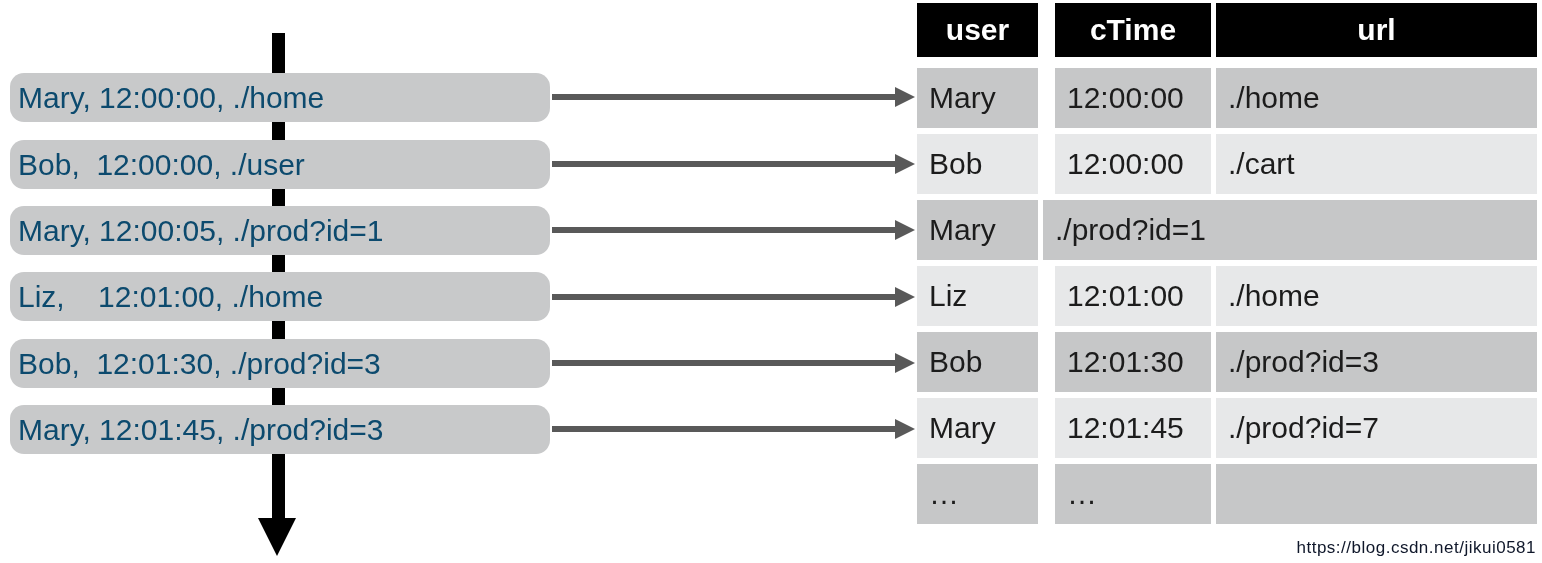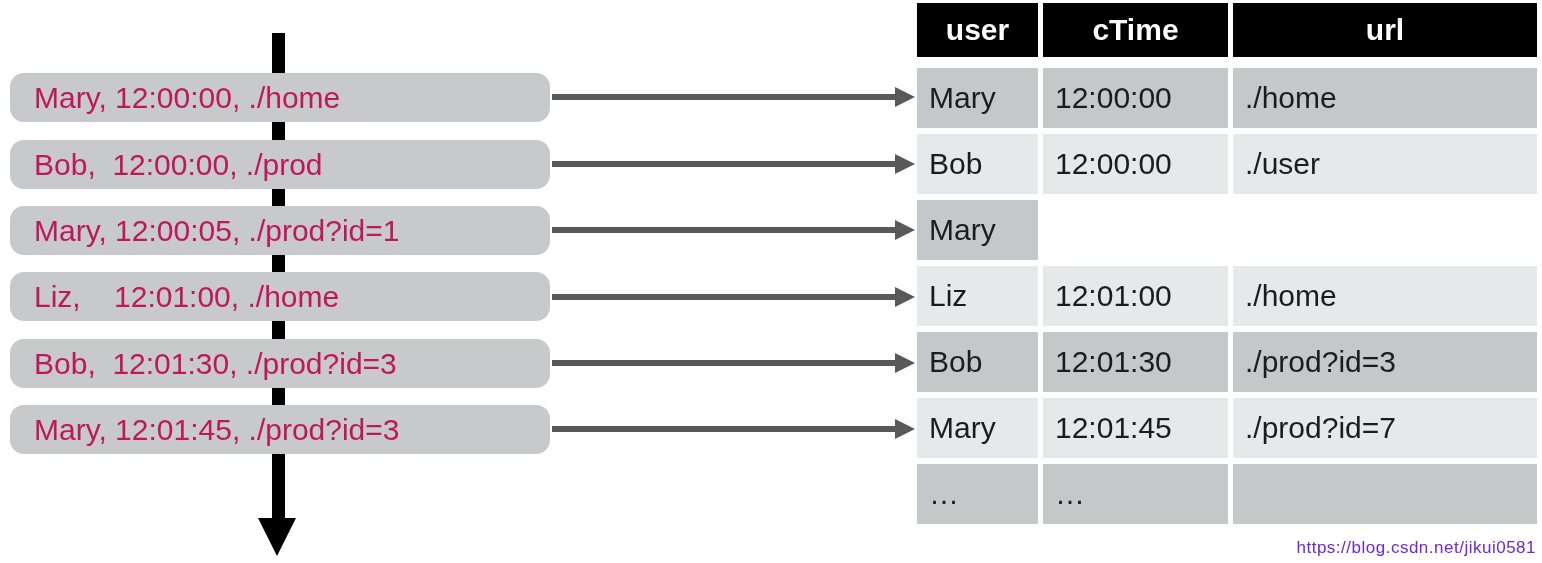--- a/index.html
+++ b/index.html
@@ -35,23 +35,23 @@
     position: absolute;
     left: 10px;
     width: 540px; height: 49px;
     background: #c8c9ca;
     border-radius: 14px;
     z-index: 1;
     display: flex;
     align-items: center;
   }
   .pill span {
-    padding-left: 24px;
+    padding-left: 8px;
     font-size: 30px;
-    color: #be185d;
+    color: #0c4a6e;
     white-space: pre;
   }
 
   
   .harrow {
     position: absolute;
     left: 552px;
     width: 362px; height: 20px;
     z-index: 1;
   }
@@ -101,47 +101,47 @@
   }
   .td {
     font-size: 30px;
     color: #1c1c1c;
     display: flex;
     align-items: center;
     padding-left: 12px;
     white-space: pre;
   }
   .c0 { width: 121px; }
-  .c1 { width: 185px; }
+  .c1 { width: 156px; margin-left: 12px; }
   .c2 { flex: 1; }
   .row-dark .td { background: #c6c7c8; }
   .row-light .td { background: #e7e8e9; }
 
   .watermark {
     position: absolute;
     right: 6px; bottom: 5px;
     font-size: 17px;
-    color: #6d28d9;
+    color: #0f172a;
     letter-spacing: 0.5px;
     text-align: right;
   }
 </style>
 </head>
 <body>
 
 <div class="canvas">
 
   <div class="tl-shaft"></div>
   <div class="tl-head"></div>
 
   <div class="pill" style="top:73px">
       <span>Mary, 12:00:00, ./home</span>
     </div>
   <div class="pill" style="top:140px">
-      <span>Bob,  12:00:00, ./prod</span>
+      <span>Bob,  12:00:00, ./user</span>
     </div>
   <div class="pill" style="top:206px">
       <span>Mary, 12:00:05, ./prod?id=1</span>
     </div>
   <div class="pill" style="top:272px">
       <span>Liz,    12:01:00, ./home</span>
     </div>
   <div class="pill" style="top:339px">
       <span>Bob,  12:01:30, ./prod?id=3</span>
     </div>
@@ -181,24 +181,25 @@
       <div class="th c2">url</div>
     </div>
     <div class="trow row-dark">
       <div class="td c0">Mary</div>
       <div class="td c1">12:00:00</div>
       <div class="td c2">./home</div>
     </div>
     <div class="trow row-light">
       <div class="td c0">Bob</div>
       <div class="td c1">12:00:00</div>
-      <div class="td c2">./user</div>
+      <div class="td c2">./cart</div>
     </div>
     <div class="trow row-dark">
       <div class="td c0">Mary</div>
+      <div class="td c2">./prod?id=1</div>
     </div>
     <div class="trow row-light">
       <div class="td c0">Liz</div>
       <div class="td c1">12:01:00</div>
       <div class="td c2">./home</div>
     </div>
     <div class="trow row-dark">
       <div class="td c0">Bob</div>
       <div class="td c1">12:01:30</div>
       <div class="td c2">./prod?id=3</div>

